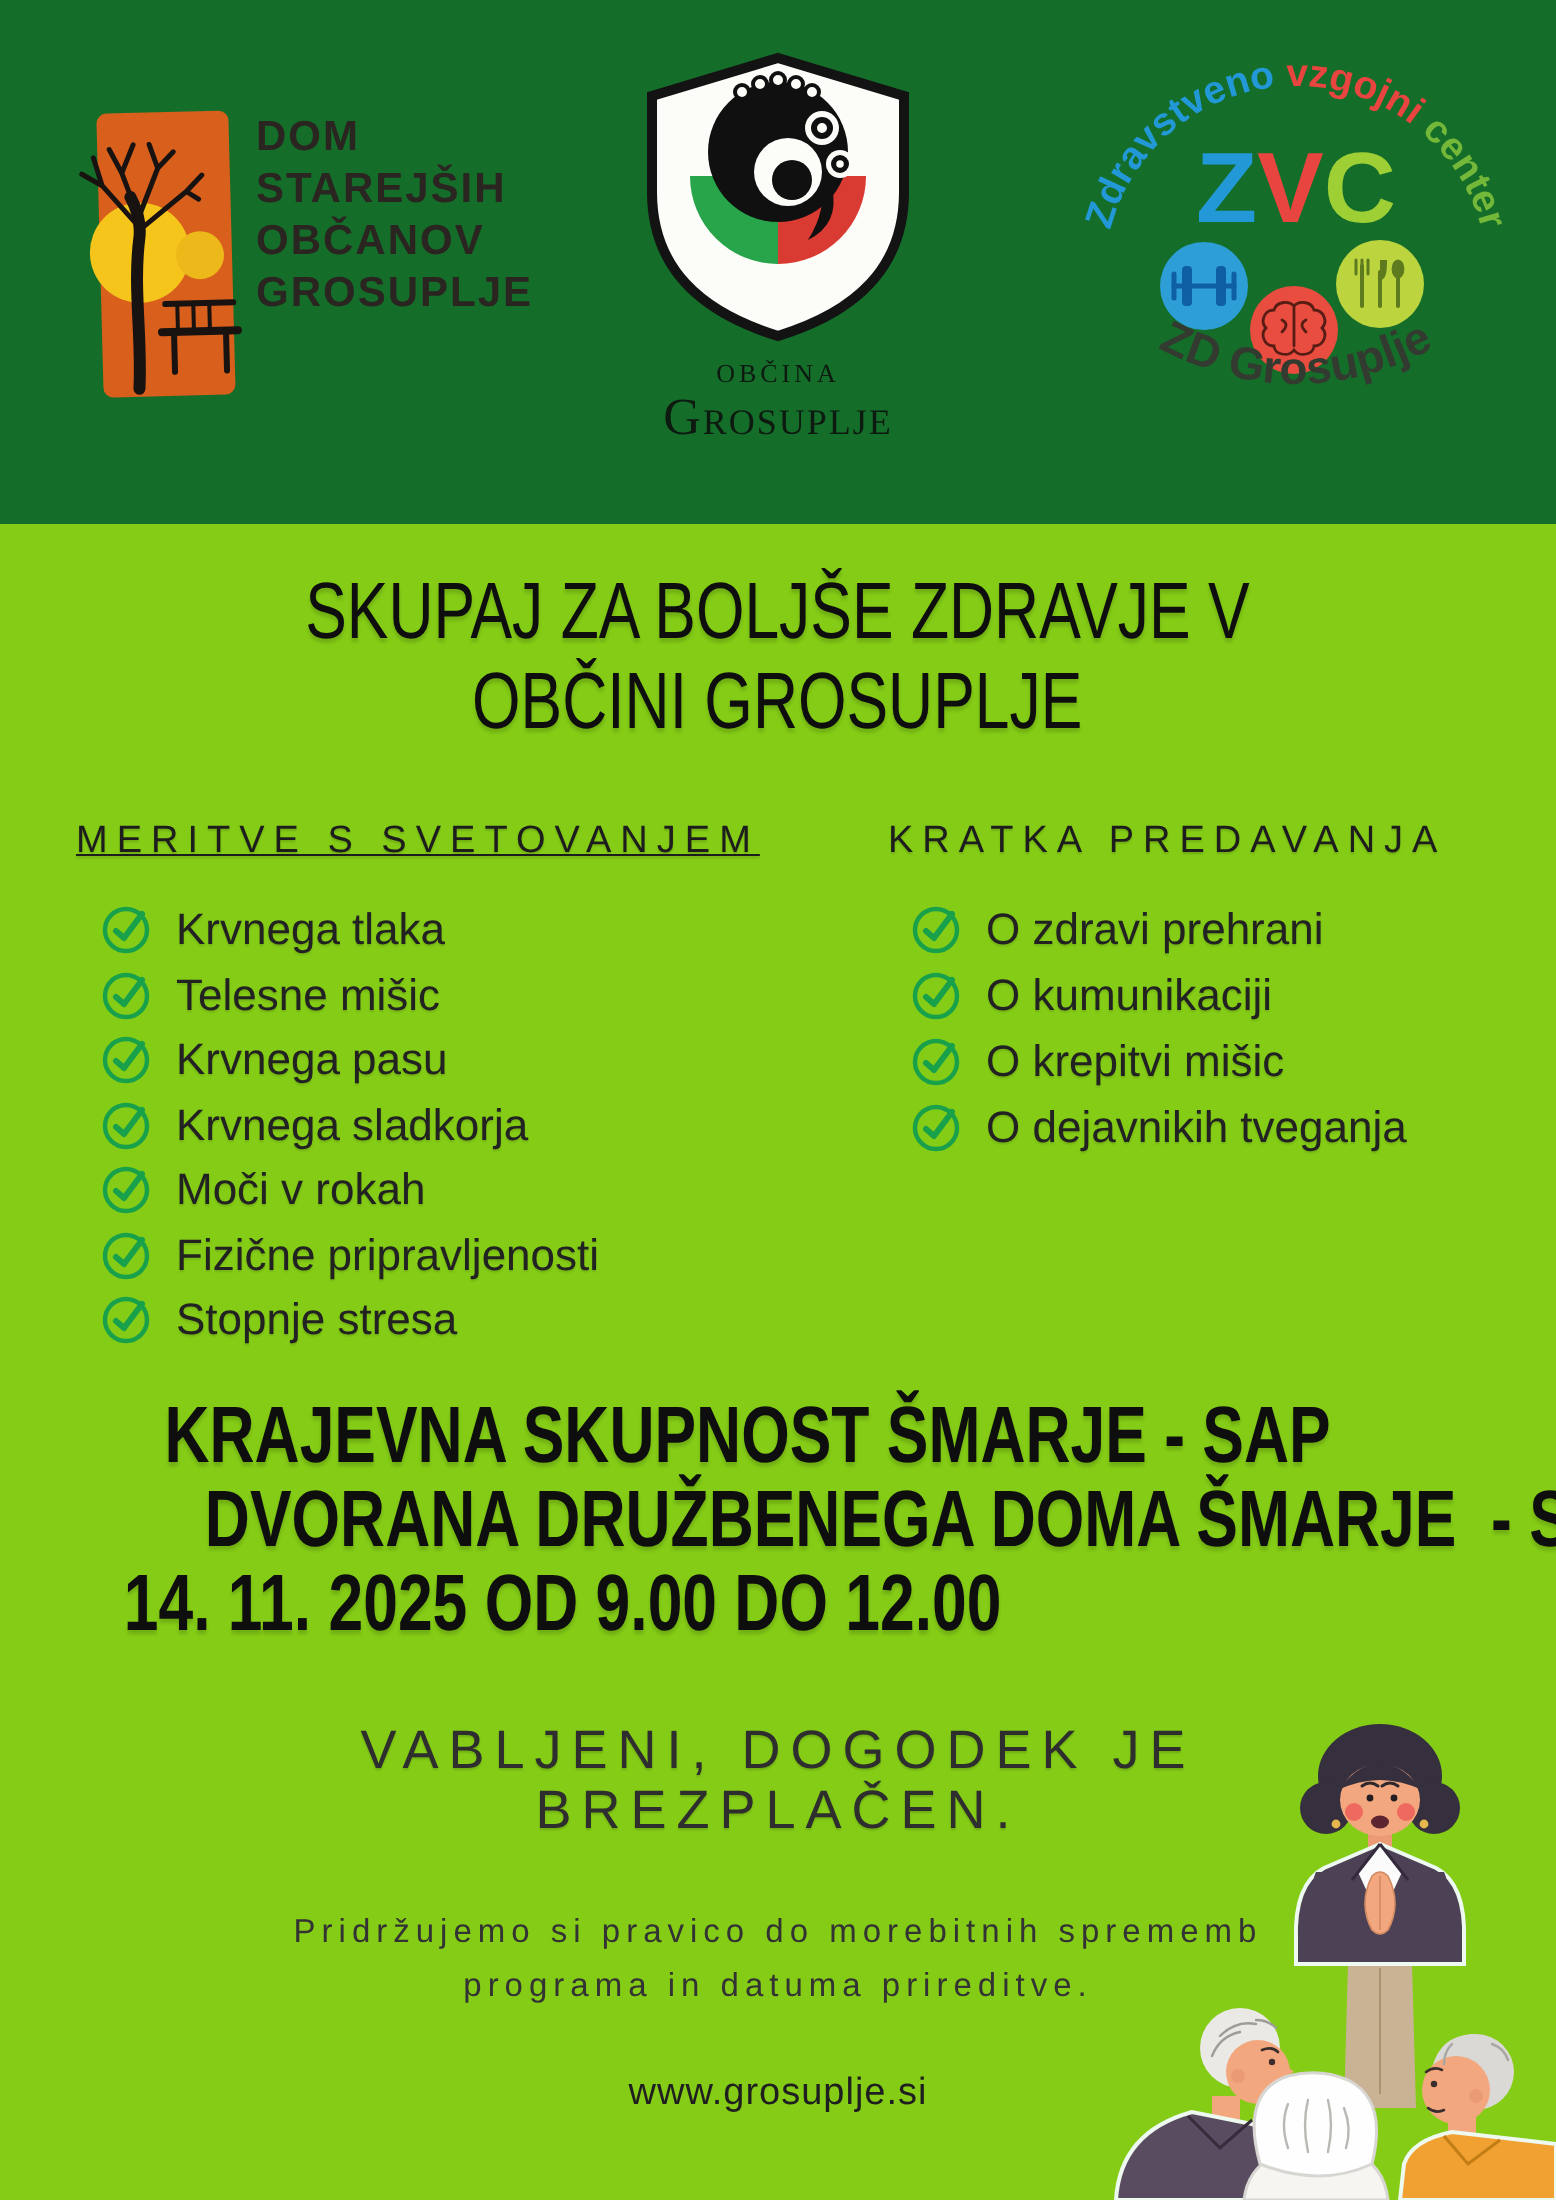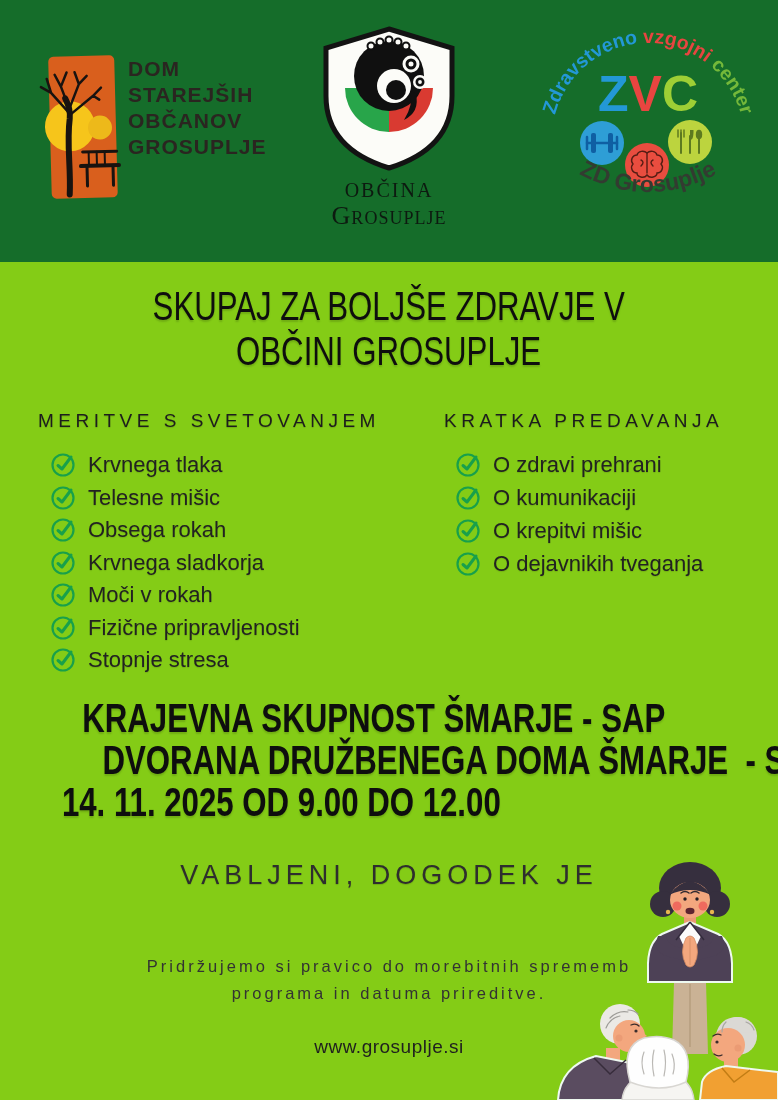--- a/index.html
+++ b/index.html
@@ -7,32 +7,32 @@
           background:#84cc16;font-family:"Liberation Sans",sans-serif;}
   
   .banner{position:absolute;left:0;top:0;width:778px;height:262px;background:#156d2a;}
   .dso{position:absolute;left:36px;top:50px;width:270px;height:160px;}
   .dso-art{position:absolute;left:0;top:2px;}
   .dso-text{position:absolute;left:92px;top:6px;color:#2a2520;font-weight:700;
             font-size:21px;line-height:26px;letter-spacing:1px;}
   .obcina{position:absolute;left:312px;top:24px;width:154px;text-align:center;
           font-family:"Liberation Serif",serif;color:#0d1a10;}
   .obcina svg{display:block;margin:0 auto;}
-  .ob-line1{font-size:20px;letter-spacing:2px;margin-top:5px;}
+  .ob-line1{font-size:13px;letter-spacing:2px;margin-top:5px;}
   .ob-line2{font-size:26px;letter-spacing:1px;margin-top:-1px;font-variant:small-caps;}
   .zvc{position:absolute;left:531px;top:12px;}
   
   .title{position:absolute;left:0;top:284px;width:778px;margin:0;text-align:center;
          font-size:40px;font-weight:400;color:#0e0e0e;line-height:45px;
          text-shadow:0 2px 2px rgba(0,0,0,0.15);}
   .cond{display:inline-block;white-space:pre;transform:scaleX(0.78);transform-origin:50% 50%;}
   
   .colhead{position:absolute;margin:0;font-size:19px;font-weight:500;color:#1d1d1d;
            letter-spacing:4.5px;white-space:nowrap;text-shadow:0 1px 1px rgba(0,0,0,0.15);}
-  .head-left{left:38px;top:410px;}
+  .head-left{left:38px;top:410px;text-decoration:underline;}
   .head-right{left:444px;top:410px;}
   .list{position:absolute;margin:0;padding:0;list-style:none;}
   .list-left{left:50px;top:452px;}
   .list-right{left:455px;top:452px;}
   .list li{display:flex;align-items:flex-start;height:32.5px;}
   .list-right li{height:33px;}
   .list .ck{flex:0 0 26px;margin-right:12px;}
   .list .txt{font-size:22px;color:#222;white-space:nowrap;text-shadow:0 1px 1px rgba(0,0,0,0.12);}
   
   .event{position:absolute;left:0;top:697px;width:778px;text-align:left;
@@ -165,21 +165,21 @@
           <circle cx="13" cy="13" r="10.5" fill="none" stroke="#18a04b" stroke-width="2.2"></circle>
           <path d="M8,13.5 L12,17 L21,5" fill="none" stroke="#18a04b" stroke-width="3" stroke-linecap="round" stroke-linejoin="round"></path>
         </svg>
       <span class="txt">Telesne mišic</span>
       </li>
     <li>
       <svg class="ck" width="26" height="26" viewBox="0 0 26 26">
           <circle cx="13" cy="13" r="10.5" fill="none" stroke="#18a04b" stroke-width="2.2"></circle>
           <path d="M8,13.5 L12,17 L21,5" fill="none" stroke="#18a04b" stroke-width="3" stroke-linecap="round" stroke-linejoin="round"></path>
         </svg>
-      <span class="txt">Obsega rokah</span>
+      <span class="txt">Krvnega pasu</span>
       </li>
     <li>
       <svg class="ck" width="26" height="26" viewBox="0 0 26 26">
           <circle cx="13" cy="13" r="10.5" fill="none" stroke="#18a04b" stroke-width="2.2"></circle>
           <path d="M8,13.5 L12,17 L21,5" fill="none" stroke="#18a04b" stroke-width="3" stroke-linecap="round" stroke-linejoin="round"></path>
         </svg>
       <span class="txt">Krvnega sladkorja</span>
       </li>
     <li>
       <svg class="ck" width="26" height="26" viewBox="0 0 26 26">
@@ -236,20 +236,21 @@
   </ul>
 
   <section class="event">
     <div><span class="cond">KRAJEVNA SKUPNOST ŠMARJE - SAP</span></div>
     <div><span class="cond">DVORANA DRUŽBENEGA DOMA ŠMARJE  - SAP</span></div>
     <div><span class="cond">14. 11. 2025 OD 9.00 DO 12.00</span></div>
   </section>
 
   <p class="invite">
     <span>VABLJENI, DOGODEK JE</span><br>
+    <span>BREZPLAČEN.</span>
   </p>
   <p class="disclaimer">
     <span>Pridržujemo si pravico do morebitnih sprememb</span><br>
     <span>programa in datuma prireditve.</span>
   </p>
   <p class="website">www.grosuplje.si</p>
 
   <svg class="people" width="238" height="258" viewBox="0 0 238 258">
 
     <g>

